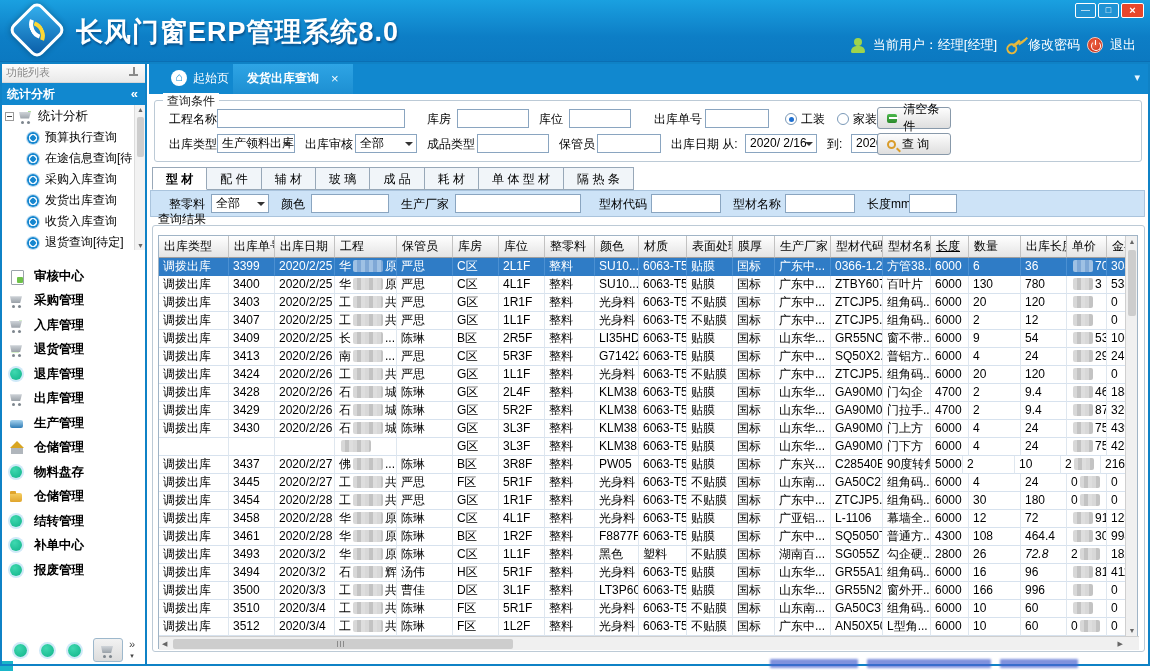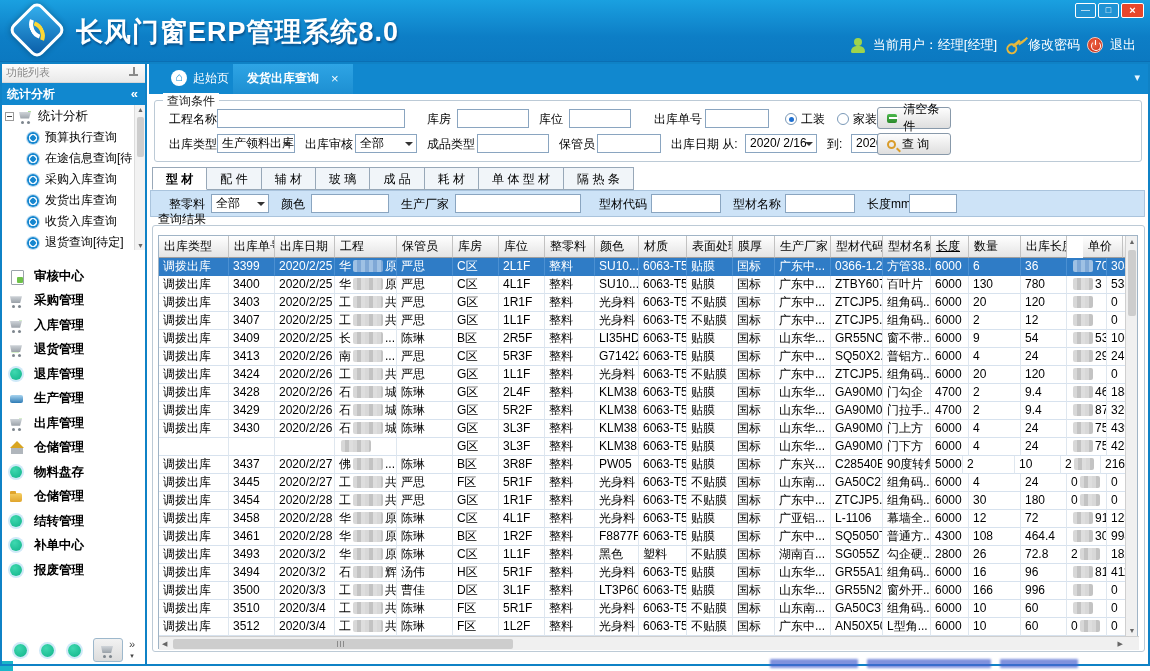--- a/index.html
+++ b/index.html
@@ -255,26 +255,26 @@
         </div>
         <div class="menu-item">
           <span class="mi mi-cart-g2"></span>
           <span>退货管理</span>
         </div>
         <div class="menu-item">
           <span class="mi mi-dot"></span>
           <span>退库管理</span>
         </div>
         <div class="menu-item">
+          <span class="mi mi-cart-g"></span>
+          <span>出库管理</span>
+        </div>
+        <div class="menu-item">
           <span class="mi mi-prod"></span>
           <span>生产管理</span>
-        </div>
-        <div class="menu-item">
-          <span class="mi mi-cart-g"></span>
-          <span>出库管理</span>
         </div>
         <div class="menu-item">
           <span class="mi mi-warehouse"></span>
           <span>仓储管理</span>
         </div>
         <div class="menu-item">
           <span class="mi mi-dot"></span>
           <span>物料盘存</span>
         </div>
         <div class="menu-item">
@@ -405,21 +405,21 @@
             <div class="gh" style="width: 44px;">颜色</div>
             <div class="gh" style="width: 48px;">材质</div>
             <div class="gh" style="width: 46px;">表面处理</div>
             <div class="gh" style="width: 42px;">膜厚</div>
             <div class="gh" style="width: 56px;">生产厂家</div>
             <div class="gh" style="width: 52px;">型材代码</div>
             <div class="gh" style="width: 48px;">型材名称</div>
             <div class="gh" style="width: 38px; text-decoration: underline;">长度</div>
             <div class="gh" style="width: 52px;">数量</div>
             <div class="gh" style="width: 46px;">出库长度</div>
-            <div class="gh" style="width: 40px; margin-left: 16px;">单价</div>
+            <div class="gh" style="width: 40px;">单价</div>
             <div class="gh" style="width: 40px;">金额</div>
           </div>
         <div class="gbody" id="grid-body">
             <div class="grow sel">
               <div class="gc" style="width: 70px;">调拨出库</div>
               <div class="gc" style="width: 46px;">3399</div>
               <div class="gc" style="width: 60px;">2020/2/25</div>
               <div class="gc" style="width: 62px;">华<span class="blurbox wide"></span>原...</div>
               <div class="gc" style="width: 56px;">严思</div>
               <div class="gc" style="width: 46px;">C区</div>
@@ -779,21 +779,21 @@
               <div class="gc" style="width: 50px;">整料</div>
               <div class="gc" style="width: 44px;">黑色</div>
               <div class="gc" style="width: 48px;">塑料</div>
               <div class="gc" style="width: 46px;">不贴膜</div>
               <div class="gc" style="width: 42px;">国标</div>
               <div class="gc" style="width: 56px;">湖南百...</div>
               <div class="gc" style="width: 52px;">SG055Z</div>
               <div class="gc" style="width: 48px;">勾企硬...</div>
               <div class="gc" style="width: 38px;">2800</div>
               <div class="gc" style="width: 52px;">26</div>
-              <div class="gc" style="width: 46px;">72.8</div>
+              <div class="gc" style="width: 46px; font-style: italic;">72.8</div>
               <div class="gc" style="width: 40px;">2<span class="blurbox"></span></div>
               <div class="gc" style="width: 40px;">182</div>
             </div>
             <div class="grow">
               <div class="gc" style="width: 70px;">调拨出库</div>
               <div class="gc" style="width: 46px;">3494</div>
               <div class="gc" style="width: 60px;">2020/3/2</div>
               <div class="gc" style="width: 62px;">石<span class="blurbox wide"></span>辉城</div>
               <div class="gc" style="width: 56px;">汤伟</div>
               <div class="gc" style="width: 46px;">H区</div>

